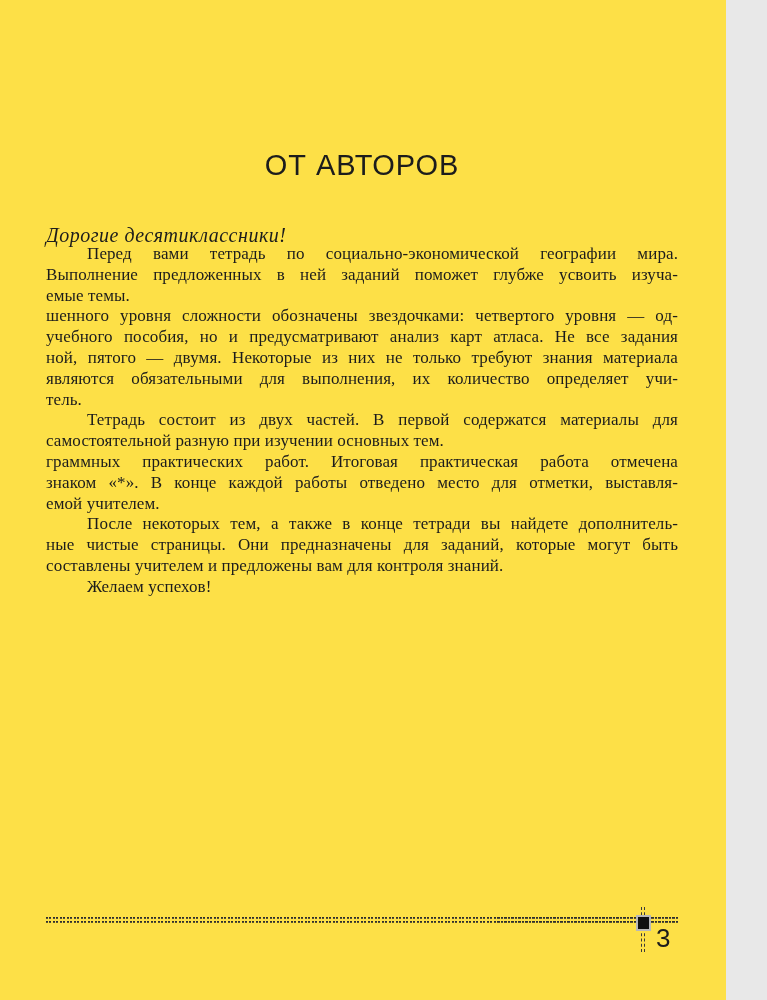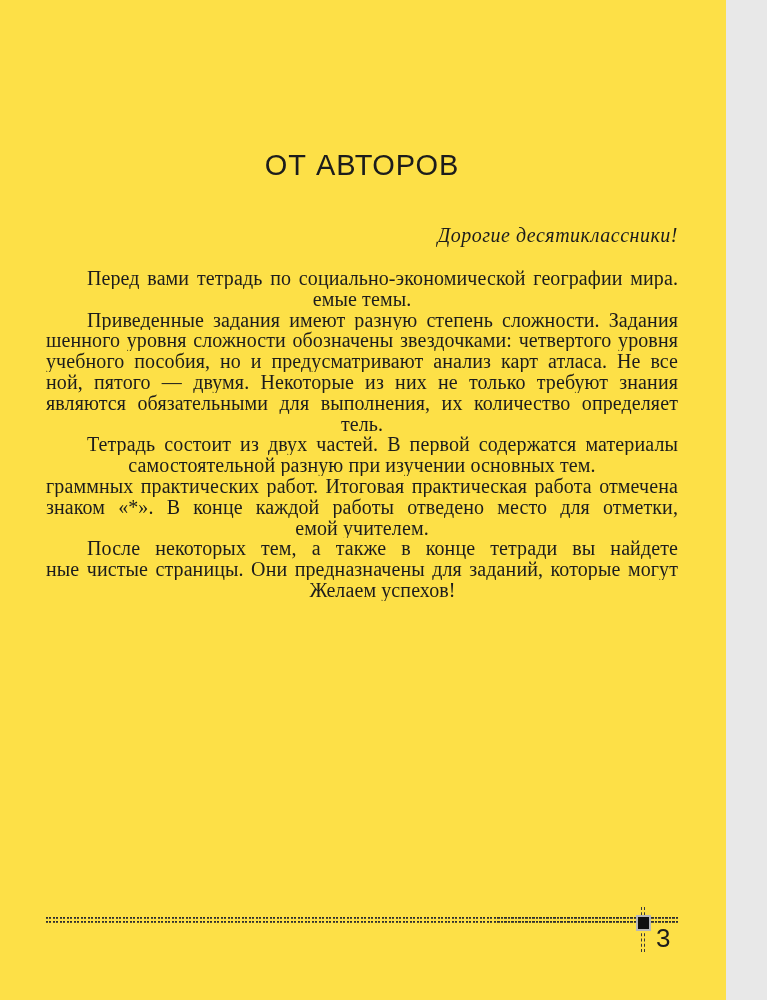--- a/index.html
+++ b/index.html
@@ -20,43 +20,43 @@
     font-size: 29px;
     font-weight: 400;
     letter-spacing: 1px;
     line-height: 1;
     color: #1c1c1c;
     white-space: nowrap;
   }
   .salutation {
     position: absolute;
     left: 46px; top: 225px; width: 632px;
-    text-align: right;
+    text-align: left;
     font-family: "Liberation Serif", serif;
     font-style: italic;
     font-size: 20px;
     letter-spacing: 0.5px;
     line-height: 1;
   }
   .body-text {
     position: absolute;
-    left: 46px; top: 268px; width: 632px;
-    font-size: 20px;
+    left: 46px; top: 244px; width: 632px;
+    font-size: 17px;
     line-height: 20.8px;
     letter-spacing: 0.1px;
   }
   .para { margin: 0; }
   .line {
     text-align: justify;
     text-align-last: justify;
     height: 20.8px;
     overflow: hidden;
   }
   .line.first { text-indent: 41px; }
-  .line.last  { text-align-last: auto; text-align: center; }
+  .line.last  { text-align-last: auto; text-align: left; }
   
   .footer-rule {
     position: absolute;
     left: 46px; top: 917px; width: 632px; height: 6px;
     background-image:
       repeating-linear-gradient(90deg, #2e2e2e 0px, #2e2e2e 2px, rgba(0,0,0,0) 2px, rgba(0,0,0,0) 3.5px),
       repeating-linear-gradient(90deg, #2e2e2e 0px, #2e2e2e 2px, rgba(0,0,0,0) 2px, rgba(0,0,0,0) 3.5px);
     background-size: 100% 1.8px, 100% 1.8px;
     background-position: left top, left bottom;
     background-repeat: no-repeat, no-repeat;
@@ -89,42 +89,43 @@
 
 <div class="page">
 
   <div class="title">ОТ АВТОРОВ</div>
 
   <div class="salutation">Дорогие десятиклассники!</div>
 
   <div class="body-text">
       <div class="para">
         <div class="line first">Перед вами тетрадь по социально-экономической географии мира.</div>
+        <div class="line">Выполнение предложенных в ней заданий поможет глубже усвоить изуча-</div>
         <div class="line last">емые темы.</div>
       </div>
       <div class="para">
-        <div class="line first">Приведенные задания имеют разную степень сложности. Задания повы-</div>
         <div class="line">шенного уровня сложности обозначены звездочками: четвертого уровня — од-</div>
         <div class="line">учебного пособия, но и предусматривают анализ карт атласа. Не все задания</div>
         <div class="line">ной, пятого — двумя. Некоторые из них не только требуют знания материала</div>
         <div class="line">являются обязательными для выполнения, их количество определяет учи-</div>
         <div class="line last">тель.</div>
       </div>
       <div class="para">
         <div class="line first">Тетрадь состоит из двух частей. В первой содержатся материалы для</div>
         <div class="line last">самостоятельной разную при изучении основных тем.</div>
       </div>
       <div class="para">
         <div class="line">граммных практических работ. Итоговая практическая работа отмечена</div>
         <div class="line">знаком «*». В конце каждой работы отведено место для отметки, выставля-</div>
         <div class="line last">емой учителем.</div>
       </div>
       <div class="para">
         <div class="line first">После некоторых тем, а также в конце тетради вы найдете дополнитель-</div>
         <div class="line">ные чистые страницы. Они предназначены для заданий, которые могут быть</div>
+        <div class="line last">составлены учителем и предложены вам для контроля знаний.</div>
       </div>
       <div class="para">
         <div class="line first last">Желаем успехов!</div>
       </div>
     </div>
 
   <div class="footer-rule"></div>
 
   <div class="footer-tick"></div>
 

